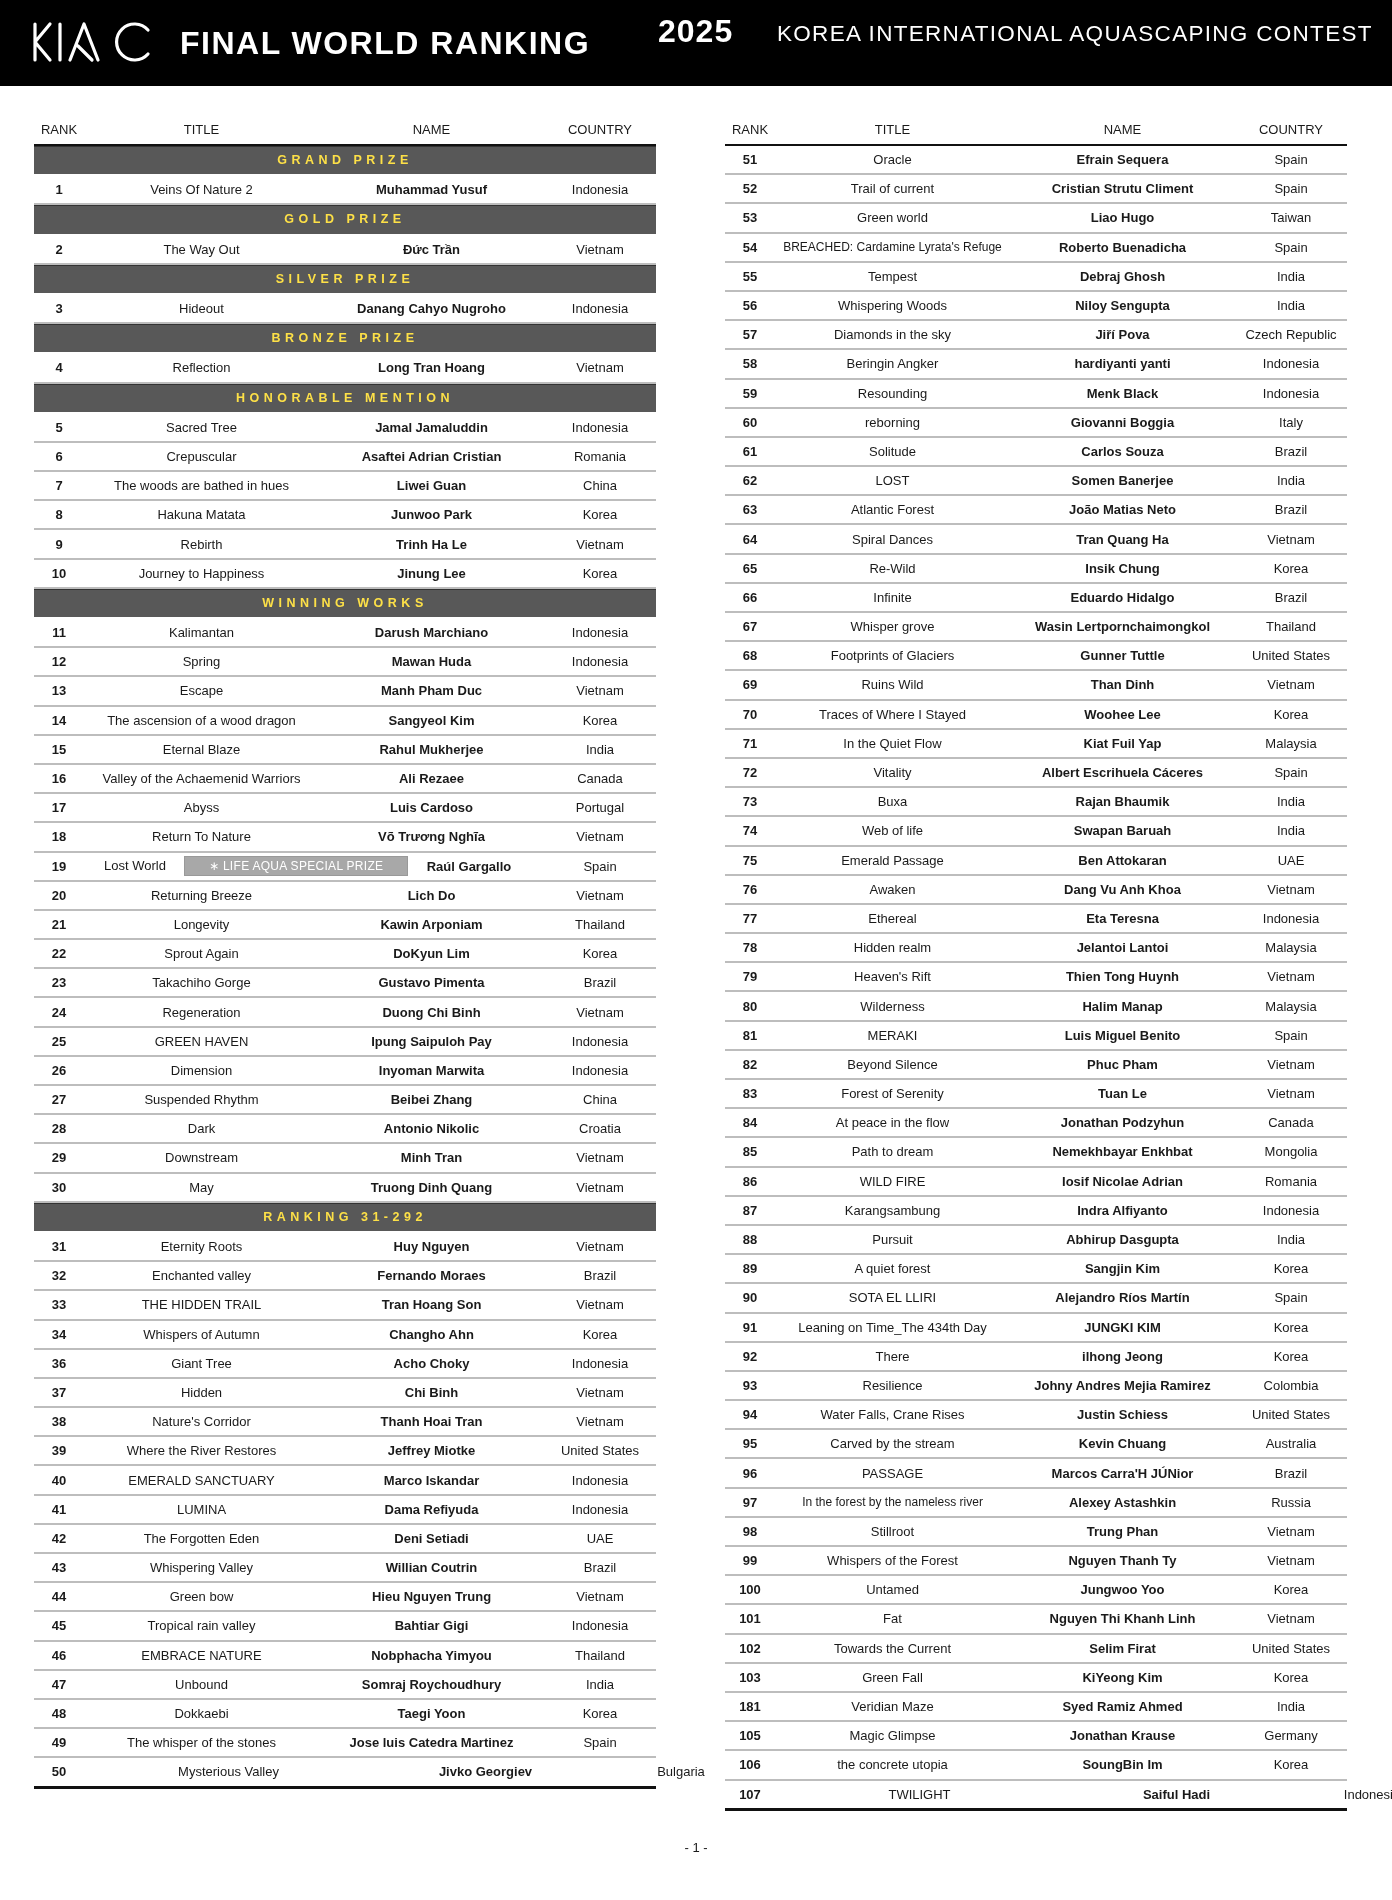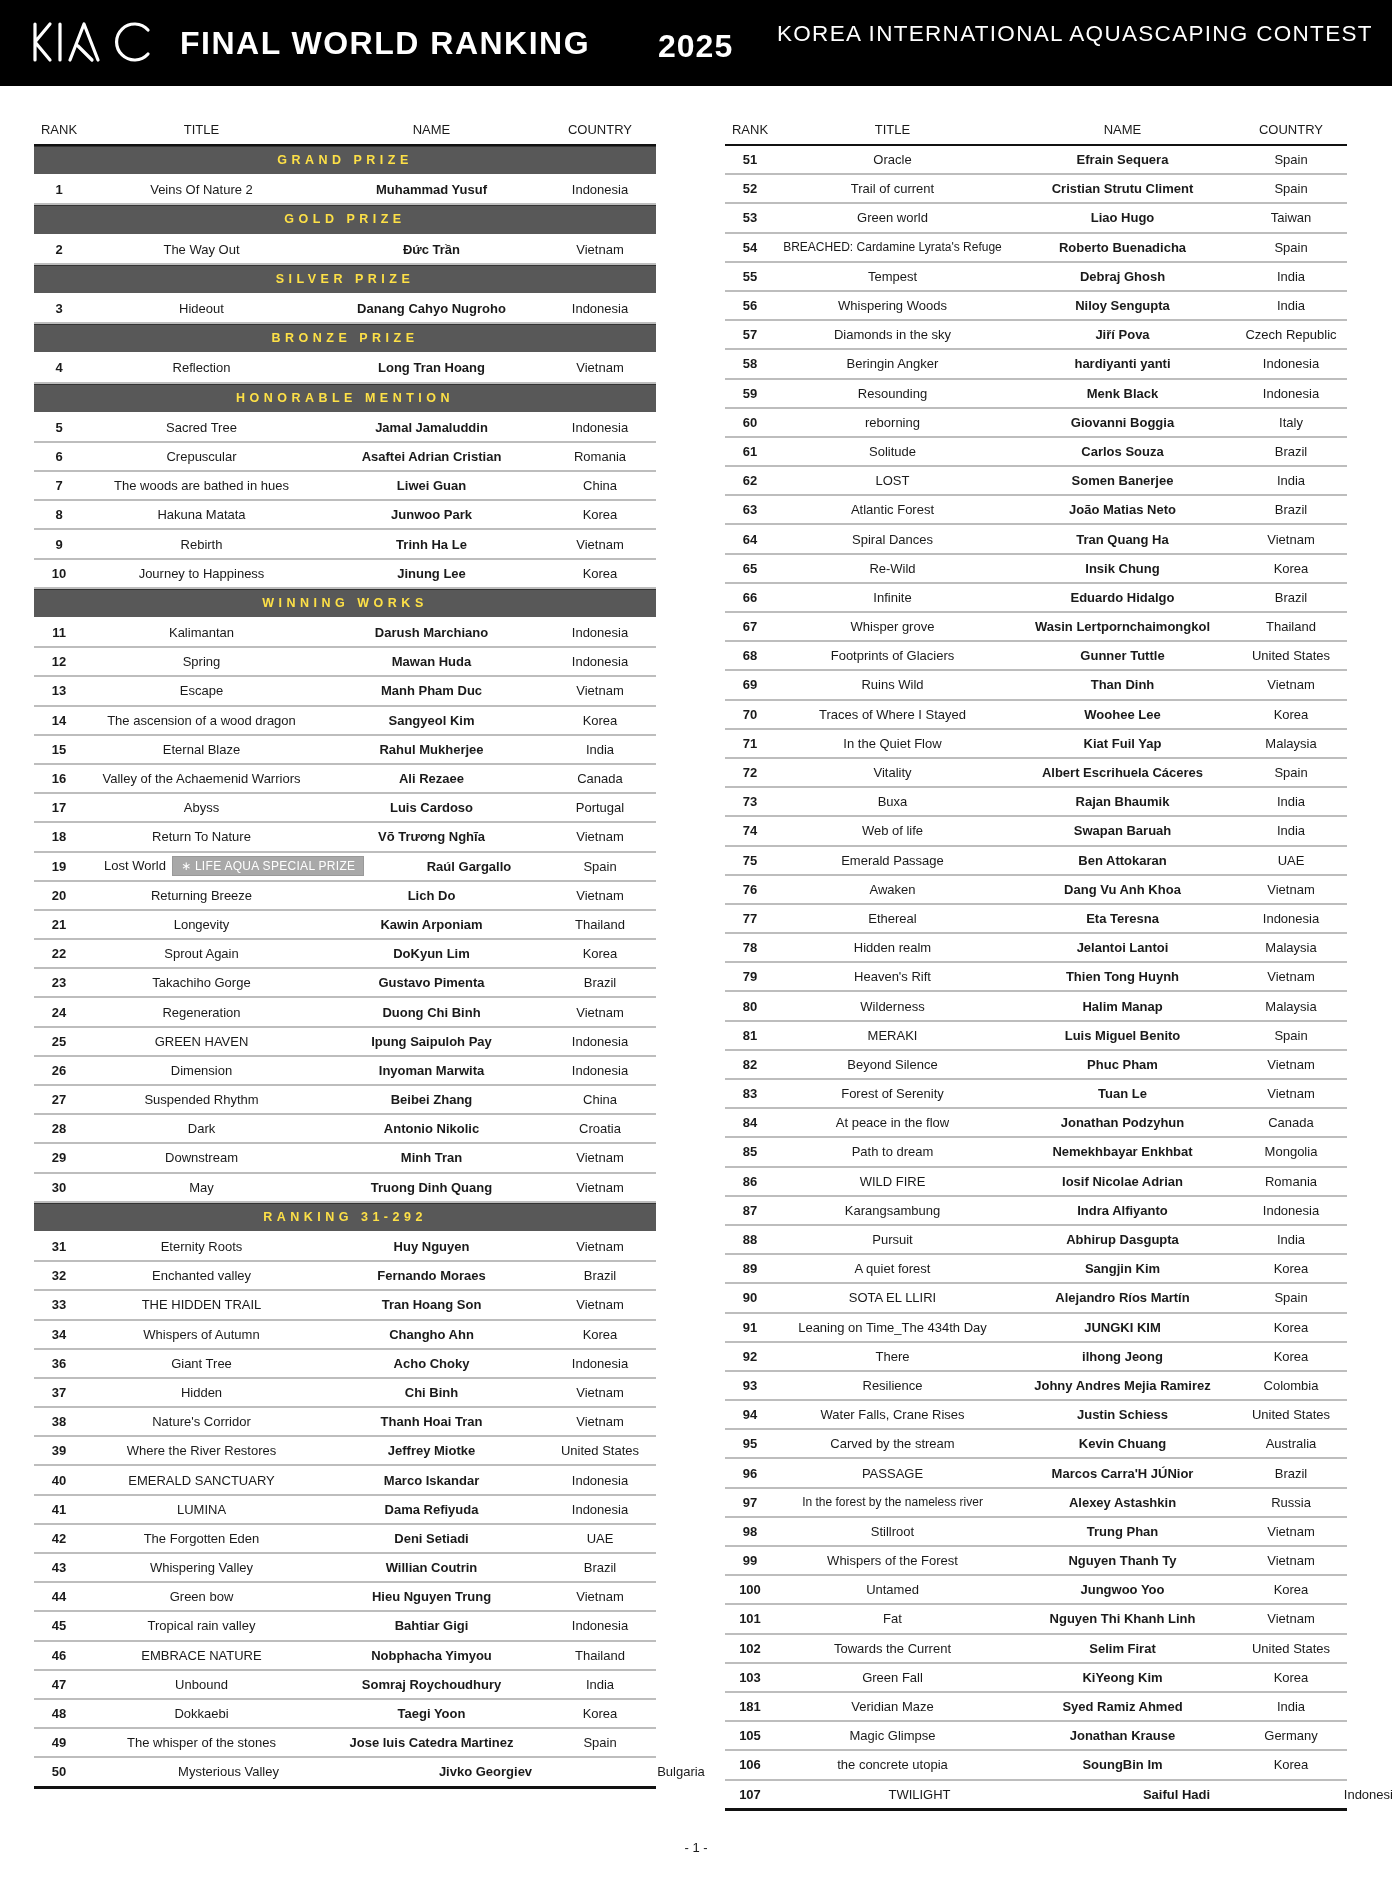--- a/index.html
+++ b/index.html
@@ -1,36 +1,36 @@
 <!DOCTYPE html>
 <html><head>
 <meta charset="utf-8">
 <style>
   html,body{margin:0;padding:0;background:#fff;}
   body{width:1392px;height:1900px;position:relative;overflow:hidden;font-family:"Liberation Sans","DejaVu Sans",sans-serif;color:#1a1a1a;}
   .header{position:absolute;left:0;top:0;width:1392px;height:86px;background:#000;color:#fff;}
   .logo{position:absolute;left:32px;top:20px;width:124px;height:44px;}
   .h-title{position:absolute;left:180px;top:24px;font-size:32px;font-weight:bold;letter-spacing:1.5px;line-height:38px;text-align:right;}
-  .h-year{position:absolute;left:658px;top:27px;font-size:32px;font-weight:bold;letter-spacing:1px;line-height:38px;}
+  .h-year{position:absolute;left:658px;top:12px;font-size:32px;font-weight:bold;letter-spacing:1px;line-height:38px;}
   .h-contest{position:absolute;left:777px;top:20px;font-size:22.5px;letter-spacing:1.3px;line-height:28px;}
   .table{position:absolute;top:114px;width:622px;}
   .table.left{left:34px;}
   .table.right{left:725px;}
   .thead{display:flex;height:30px;align-items:center;font-size:13px;font-weight:normal;border-bottom:2px solid #111;}
   .c-rank{width:50px;text-align:center;flex:none;}
   .c-title{width:235px;text-align:center;flex:none;}
   .c-name{width:225px;text-align:center;flex:none;}
   .c-country{width:112px;text-align:center;flex:none;}
   .row{display:flex;height:27.2px;align-items:center;font-size:13px;border-bottom:2px solid #bdbdbd;box-sizing:content-box;}
   .row .c-rank{font-weight:bold;}
   .row .c-name{font-weight:bold;}
   .row.last{border-bottom:3px solid #111;gap:27px;}
   .section{height:27.2px;background:#585858;color:#fde047;font-size:12.5px;font-weight:bold;letter-spacing:4.5px;text-align:center;line-height:27px;border-bottom:2px solid #fff;border-top:1px solid #333;}
   .title-two{font-size:12px;line-height:11px;}
-  .badge{display:inline-block;background:#a8a8a8;color:#fff;font-size:12px;padding:2px 8px;margin-left:6px;border:1px solid #999;letter-spacing:0.3px;}
+  .badge{display:inline-block;background:#a8a8a8;color:#fff;font-size:12px;padding:2px 24px;margin-left:18px;border:1px solid #999;letter-spacing:0.3px;}
   .c-title.with-badge{text-align:left;padding-left:20px;box-sizing:border-box;white-space:nowrap;width:310px;}
   .c-name.after-badge{width:150px;}
   .footer{position:absolute;left:0;width:1392px;top:1840px;text-align:center;font-size:13px;}
 </style>
 </head>
 <body>
 
 <div class="header">
   <svg class="logo" viewBox="0 0 124 44" fill="none" stroke="#fff" stroke-width="3.2" stroke-linecap="round" stroke-linejoin="round">
     <path d="M3 4 V40 M3 22 L18 4 M3 22 L18 40"></path>

